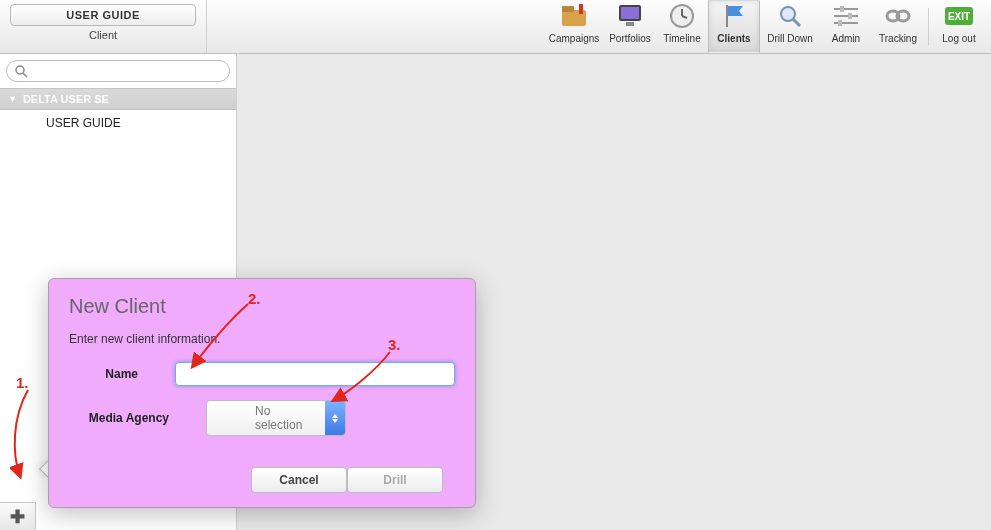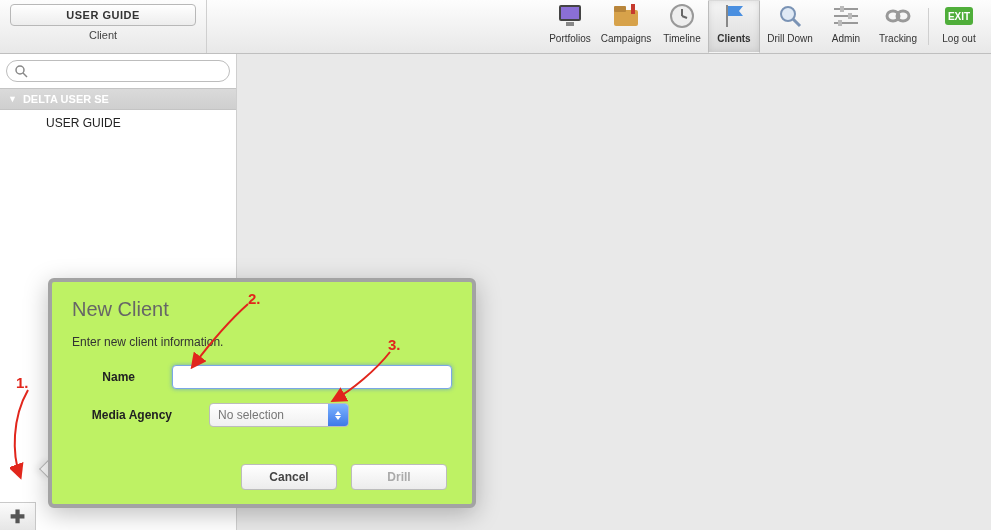--- a/index.html
+++ b/index.html
@@ -113,22 +113,22 @@
   .main {
     position:absolute; left:237px; top:54px; right:0; bottom:0;
     background:#e9e9e9;
   }
 
   
   .dialog {
     position:absolute;
     left:48px; top:278px;
     width:428px; height:230px;
-    background:#bef264;
-    border:4px solid #a3a3a3;
+    background:#f0abfc;
+    border:1px solid #a3a3a3;
     border-radius:6px;
     box-shadow: 0 6px 24px rgba(0,0,0,0.25);
     padding:16px 20px 14px 20px;
     z-index:50;
   }
   .dialog-tail {
     position:absolute;
     left:42px; top:462px;
     width:14px; height:14px;
     background:#fff;
@@ -155,44 +155,45 @@
   .dlg-name-input {
     flex:0 0 280px; height:24px;
     border:1px solid #7aa7e6;
     border-radius:4px;
     box-shadow: 0 0 4px rgba(80,140,230,.7);
     padding:0 6px; font-size:12px;
     outline:none;
   }
   .dlg-select-wrap {
     display:flex; align-items:center;
-    width:140px; height:24px;
+    width:140px; height:36px;
     border:1px solid #bcbcbc;
     border-radius:4px;
     background:linear-gradient(#ffffff,#f0f0f0);
     overflow:hidden;
+    padding-left:40px;
   }
   .dlg-select-text {
     flex:1; padding:0 8px; color:#777; font-size:12px;
   }
   .dlg-select-btn {
     width:20px; height:100%;
     background:linear-gradient(#7db4ff,#3e79e8);
     display:flex; flex-direction:column; align-items:center; justify-content:center;
     gap:1px;
   }
   .dlg-select-btn .arr {
     width:0;height:0;border-left:3px solid transparent;border-right:3px solid transparent;
   }
   .dlg-select-btn .up { border-bottom:4px solid #fff; }
   .dlg-select-btn .dn { border-top:4px solid #fff; }
 
   .dlg-buttons {
-    position:absolute; right:25px; bottom:14px;
-    display:flex; gap:14px;border-radius:13px;
+    position:absolute; right:32px; bottom:14px;
+    display:flex; border-radius:13px;
   }
   .dlg-btn {
     width:96px; height:26px;
     border:1px solid #bcbcbc; border-radius:4px;
     background:linear-gradient(#ffffff,#ececec);
     font-weight:bold; font-size:12px;
     display:flex; align-items:center; justify-content:center;
   }
   .dlg-btn.disabled { color:#aaa; }
   .dlg-btn.enabled  { color:#444; }
@@ -210,40 +211,40 @@
 <body>
 
 <div class="topbar">
   <div class="topbar-left">
     <div class="user-guide-btn">USER GUIDE</div>
     <div class="client-sub">Client</div>
   </div>
 
   <div class="topbar-right">
 
+    <div class="tb-item wide">
+      <div class="tb-icon">
+        <svg width="28" height="24" viewBox="0 0 28 24">
+            <rect x="2" y="6" width="24" height="16" rx="2" fill="#d7a24a"></rect>
+            <rect x="2" y="2" width="12" height="6" rx="1" fill="#b8853a"></rect>
+            <rect x="19" y="0" width="4" height="10" fill="#c63a2e"></rect>
+          </svg>
+      </div>
+      <div class="tb-label">Campaigns</div>
+    </div>
+
     <div class="tb-item">
       <div class="tb-icon">
         <svg width="28" height="26" viewBox="0 0 28 26">
             <rect x="3" y="2" width="22" height="16" rx="2" fill="#444"></rect>
             <rect x="5" y="4" width="18" height="12" fill="#8b6fd6"></rect>
             <rect x="10" y="19" width="8" height="4" fill="#888"></rect>
           </svg>
       </div>
       <div class="tb-label">Portfolios</div>
-    </div>
-
-    <div class="tb-item wide">
-      <div class="tb-icon">
-        <svg width="28" height="24" viewBox="0 0 28 24">
-            <rect x="2" y="6" width="24" height="16" rx="2" fill="#d7a24a"></rect>
-            <rect x="2" y="2" width="12" height="6" rx="1" fill="#b8853a"></rect>
-            <rect x="19" y="0" width="4" height="10" fill="#c63a2e"></rect>
-          </svg>
-      </div>
-      <div class="tb-label">Campaigns</div>
     </div>
 
     <div class="tb-item">
       <div class="tb-icon">
         <svg width="26" height="26" viewBox="0 0 26 26">
             <circle cx="13" cy="13" r="11" fill="#eee" stroke="#999" stroke-width="2"></circle>
             <line x1="13" y1="13" x2="13" y2="6" stroke="#666" stroke-width="2"></line>
             <line x1="13" y1="13" x2="18" y2="15" stroke="#666" stroke-width="2"></line>
           </svg>
       </div>

